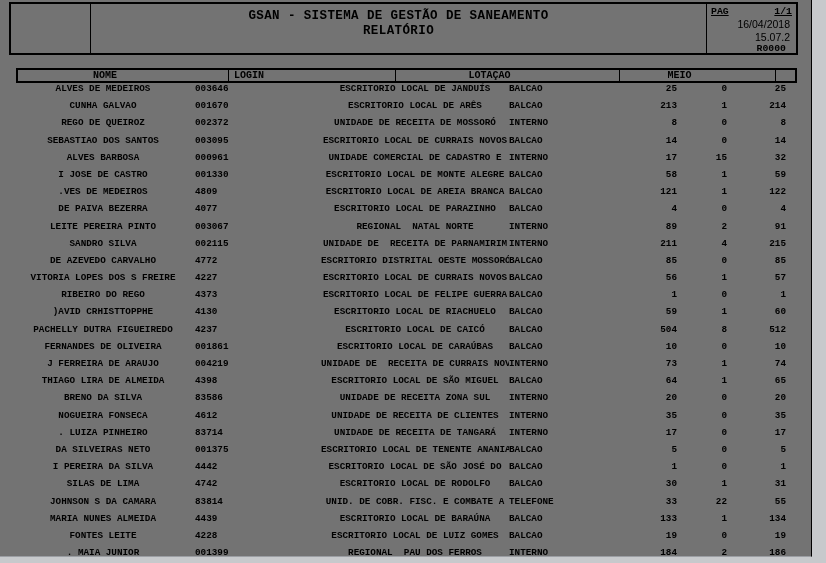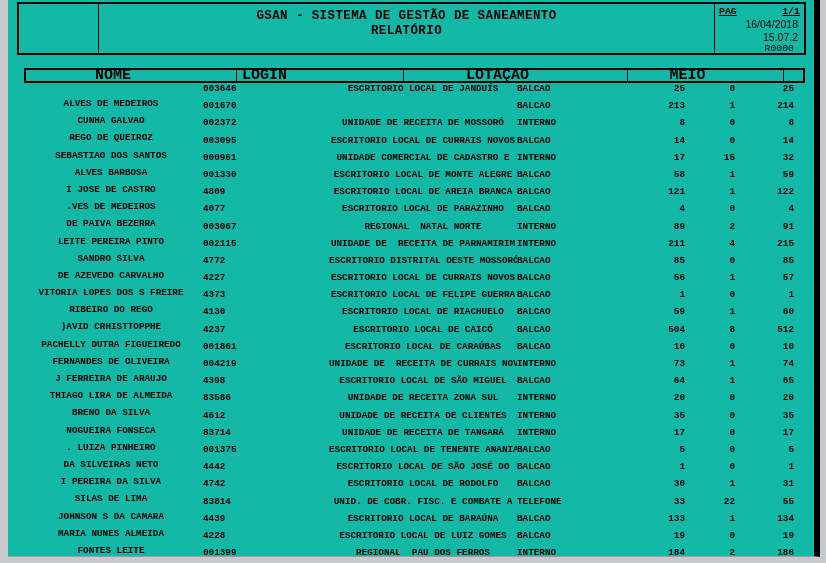--- a/index.html
+++ b/index.html
@@ -5,24 +5,24 @@
   * { box-sizing: border-box; margin: 0; padding: 0; }
   html, body { width: 826px; height: 563px; }
   body {
     position: relative;
     background: #c7c9cc;
     font-family: "Liberation Mono", "DejaVu Sans Mono", monospace;
     color: #000;
     overflow: hidden;
   }
   .page {
-    position: absolute; left: 8px; top: 0;
+    position: absolute; left: 0; top: 0;
     width: 812px; height: 557px;
-    background: #14b8a6;
-    border-right: 6px solid #000000;
+    background: #737373;
+    border-right: 1px solid #000000;
     border-bottom: 1px solid #9b9ea3;
     overflow: hidden;
   }
   
   .title-box {
     position: absolute; left: 9px; top: 2px;
     width: 789px; height: 53px;
     border: 2px solid #000;
   }
   .vdiv { position: absolute; top: 0; bottom: 0; width: 1px; background: #000; }
@@ -33,28 +33,28 @@
     text-align: center; padding-top: 5px;
     font-weight: bold; font-size: 12.5px; letter-spacing: 0.4px;
     line-height: 15px; white-space: pre;
   }
   .head-right {
     position: absolute; left: 696px; right: 0; top: 0; bottom: 0;
     padding: 2px 4px 0 4px; line-height: 12.4px;
   }
   .pag-line { display: flex; justify-content: space-between; font-weight: bold; font-size: 9.8px; text-decoration: underline; }
   .hr-sans { font-family: "Liberation Sans", sans-serif; font-size: 10.5px; text-align: right; padding-right: 2px; }
-  .hr-mono { font-weight: normal; font-size: 9.8px; text-align: right; padding-right: 6px; }
+  .hr-mono { font-weight: bold; font-size: 9.8px; text-align: right; padding-right: 6px; }
   
   .thead {
     position: absolute; left: 16px; top: 68px;
     width: 781px; height: 15px;
     border: 2px solid #000;
     display: flex; align-items: center;
-    font-weight: bold; font-size: 15px;
+    font-weight: bold; font-size: 10px;
     overflow: hidden;
     font-family: Liberation Mono, monospace;
   }
   .th { flex: none; height: 100%; line-height: 11px; white-space: nowrap; overflow: hidden; }
   .th + .th { border-left: 1px solid #000; margin-left: 36px; }
   .th.h-nome   { width: 174px; text-align: center; }
   .th.h-login  { width: 131px; text-align: left; padding-left: 5px; }
   .th.h-lot    { width: 188px; text-align: center; }
   .th.h-meio   { width: 120px; text-align: center; }
   .th.h-cpf    { width: 53px;  text-align: right; padding-right: 4px; }
@@ -63,21 +63,21 @@
   
   .tbody {
     position: absolute; left: 16px; top: 80px; width: 781px;
     font-weight: bold; font-size: 9.3px;
   }
   .trow { position: relative; height: 17.2px; }
   .cell {
     position: absolute; top: 0; height: 17.2px; line-height: 17.2px;
     white-space: pre; overflow: hidden;
   }
-  .cell.nome    { left: 0;     width: 174px; text-align: center; margin-top: 15px; }
+  .cell.nome    { left: 0;     width: 174px; text-align: center; }
   .cell.login   { left: 179px; width: 120px; text-align: left; }
   .cell.lotacao { left: 305px; width: 188px; text-align: center; }
   .cell.meio    { left: 493px; width: 120px; }
   .cell.cpf     { left: 591px; width: 70px;  text-align: right; }
   .cell.cnpj    { left: 641px; width: 70px;  text-align: right; }
   .cell.total   { left: 700px; width: 70px;  text-align: right; }
 </style>
 </head>
 <body>
 
@@ -115,20 +115,21 @@
         <div class="cell login">003646</div>
         <div class="cell lotacao">ESCRITORIO LOCAL DE JANDUÍS</div>
         <div class="cell meio">BALCAO</div>
         <div class="cell cpf">25</div>
         <div class="cell cnpj">0</div>
         <div class="cell total">25</div>
       </div>
       <div class="trow">
         <div class="cell nome">CUNHA GALVAO</div>
         <div class="cell login">001670</div>
+        <div class="cell lotacao">ESCRITORIO LOCAL DE ARÊS</div>
         <div class="cell meio">BALCAO</div>
         <div class="cell cpf">213</div>
         <div class="cell cnpj">1</div>
         <div class="cell total">214</div>
       </div>
       <div class="trow">
         <div class="cell nome">REGO DE QUEIROZ</div>
         <div class="cell login">002372</div>
         <div class="cell lotacao">UNIDADE DE RECEITA DE MOSSORÓ</div>
         <div class="cell meio">INTERNO</div>

